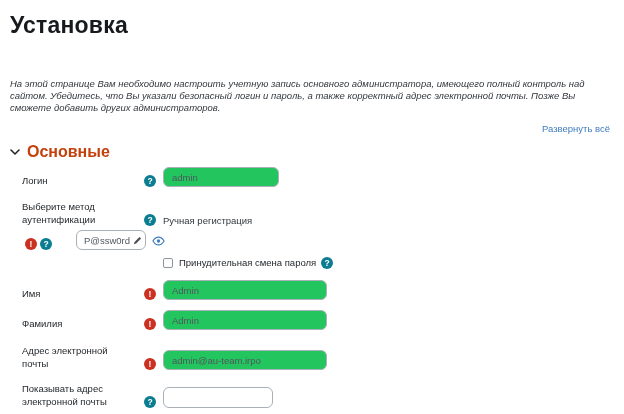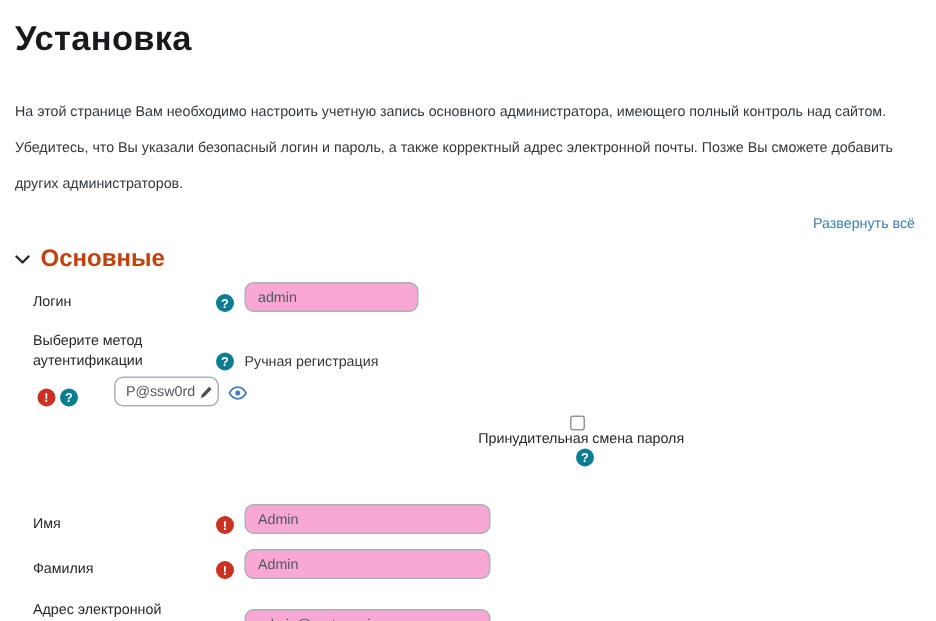--- a/index.html
+++ b/index.html
@@ -12,25 +12,26 @@
   .page { padding: 8px 12px 0 10px; }
 
   .page-title {
     font-size: 23px;
     font-weight: bold;
     color: #171a1c;
     margin-top: 4px;
     letter-spacing: 0.2px;
   }
   .intro {
-    margin-top: 24px;
-    font-size: 9.5px;
-    line-height: 24px;
+    margin-top: 39px;
+    font-size: 9.5px;
+    line-height: 12px;
     color: #33383d;
     max-width: 604px;
+    font-style: italic;
   }
   .expand-row {
     text-align: right;
     margin-top: 4px;
     padding-right: 2px;
   }
   .expand-link {
     font-size: 9.5px;
     color: #3e7cbf;
     text-decoration: none;
@@ -84,21 +85,21 @@
   .badge.inline { margin-left: 5px; margin-top: 1px; }
 
   .text-input {
     height: 20px;
     border: 1px solid #a9b0b7;
     border-radius: 6px;
     padding: 0 8px;
     font-size: 9.5px;
     color: #51575e;
     font-family: inherit;
-    background: #f9a8d4;
+    background: #22c55e;
     outline: none;
   }
   .w-login { width: 116px; }
   .w-name  { width: 164px; }
 
   .static-value {
     font-size: 9.5px;
     padding-top: 4px;
     color: #33383d;
   }
@@ -146,21 +147,21 @@
     align-items: center;
     justify-content: space-between;
     cursor: pointer;
     background: #fff;
   }
 
   .mb9  { margin-bottom: 9px; }
   .mb4  { margin-bottom: 4px; }
   .mb7  { margin-bottom: 7px; }
   .mb6  { margin-bottom: 6px; }
-  .mb11 { margin-bottom: 25px; flex-direction: column; }
+  .mb11 { margin-bottom: 11px; }
   .mb10 { margin-bottom: 10px; }
   .mb8  { margin-bottom: 8px; }
 </style>
 </head>
 <body>
 
 <div class="page">
 
   <h1 class="page-title">Установка</h1>
 

